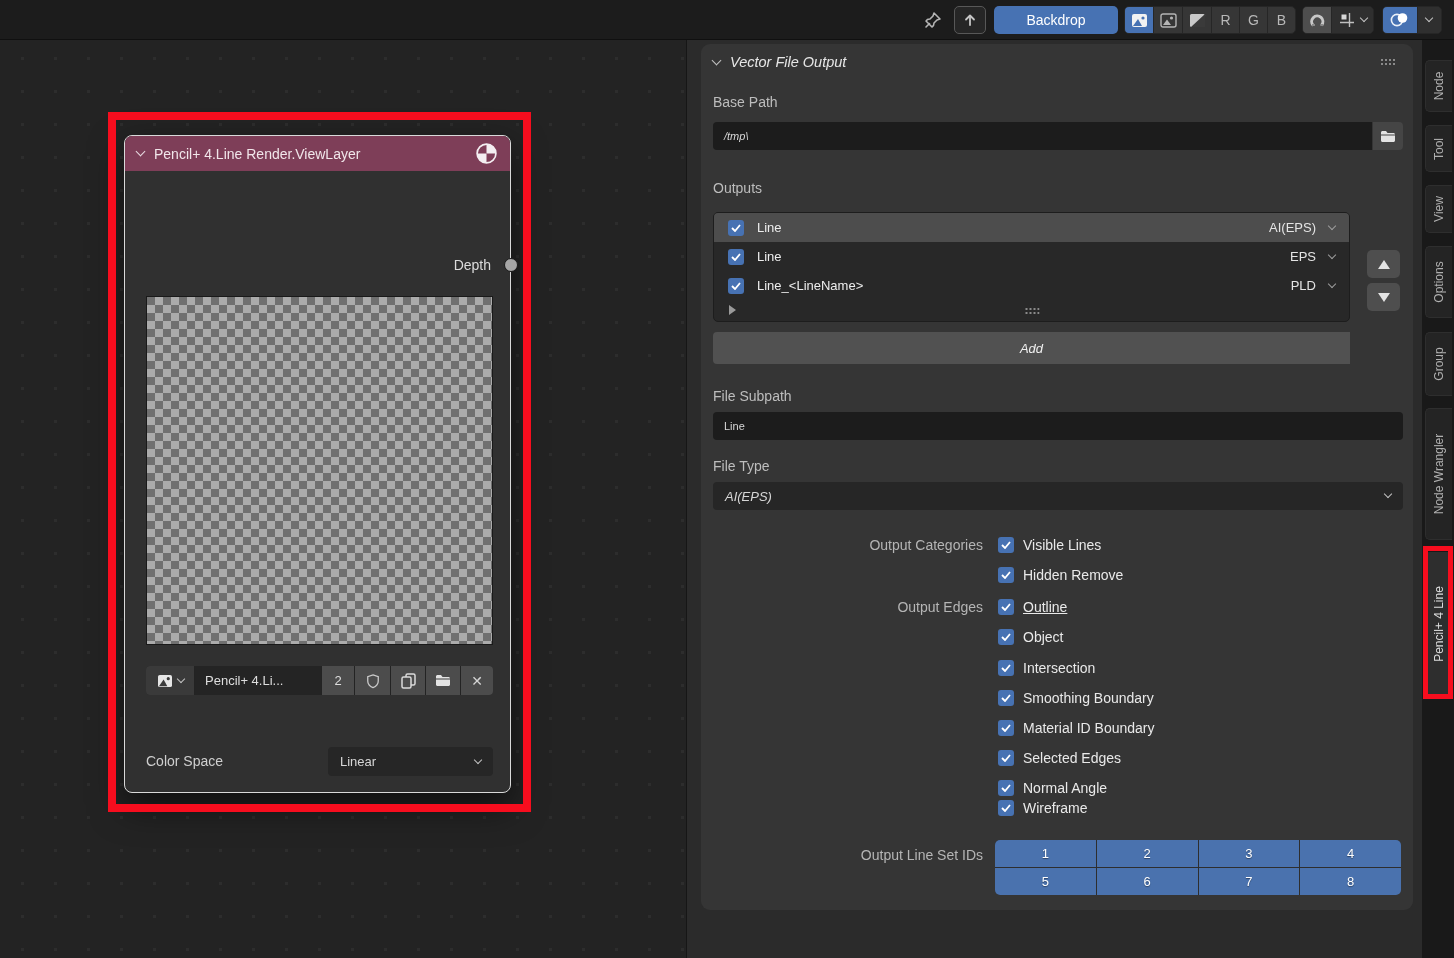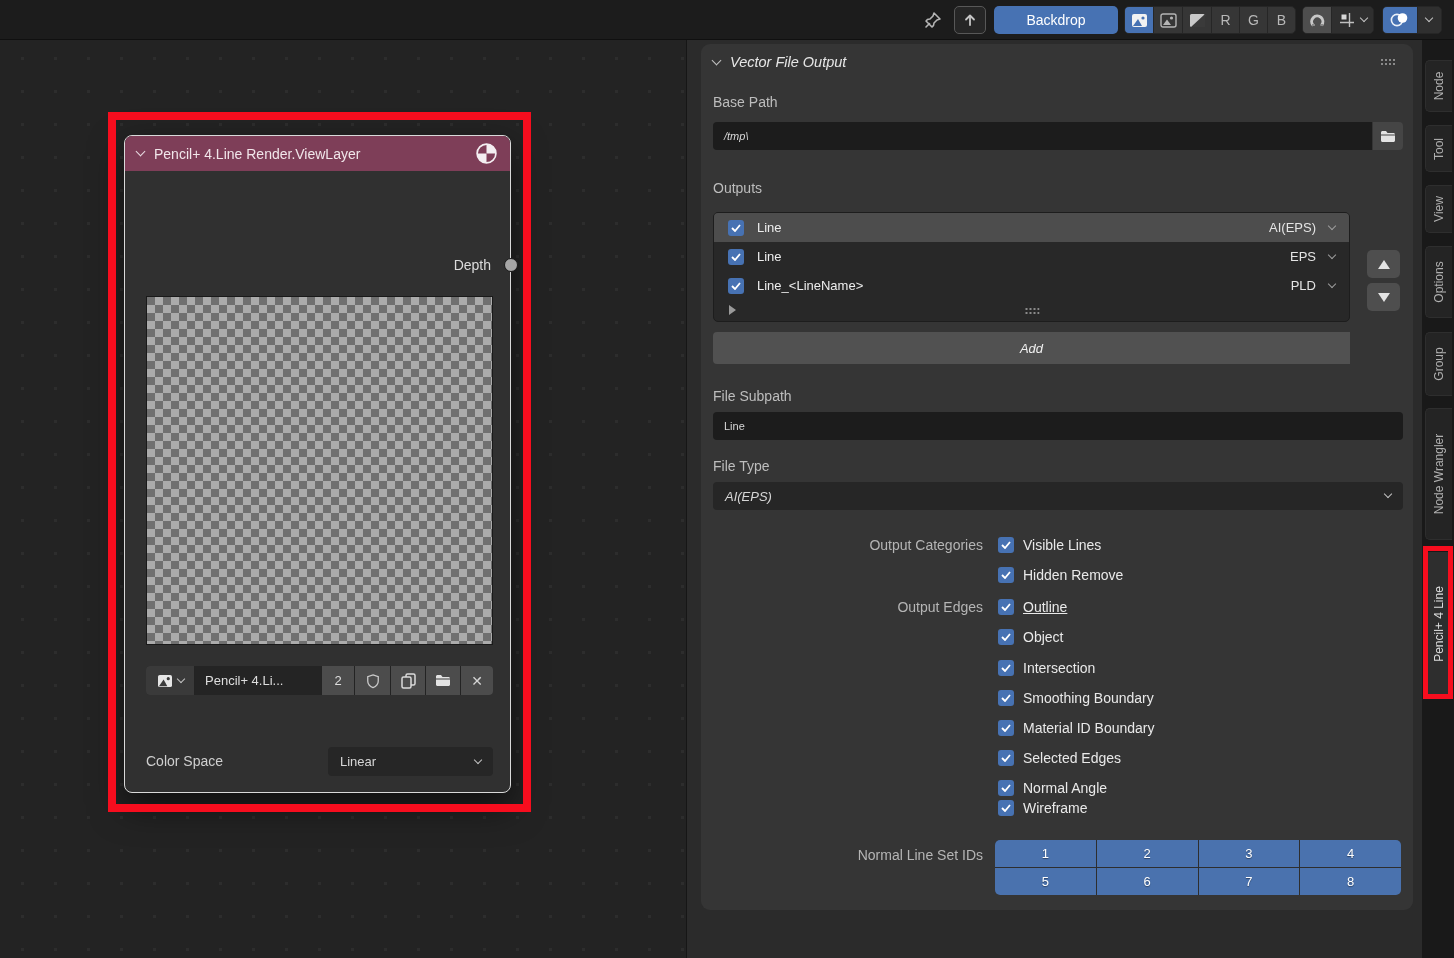--- a/index.html
+++ b/index.html
@@ -430,21 +430,21 @@
     </div>
     <div class="chk-row" style="top:738px;margin-top:15px;">
       <span class="checkbox">
           <svg width="10" height="8" viewBox="0 0 10 8">
             <polyline points="1,4 4,7 9,1" fill="none" stroke="#fff" stroke-width="1.8"></polyline>
           </svg>
         </span>
       <span>Wireframe</span>
     </div>
 
-    <div class="chk-col-label" style="top:803px;">Normal Line Set IDs</div>
+    <div class="chk-col-label" style="top:803px;">Output Line Set IDs</div>
     <div id="ids-grid">
       <div>1</div>
       <div>2</div>
       <div>3</div>
       <div>4</div>
       <div>5</div>
       <div>6</div>
       <div>7</div>
       <div>8</div>
     </div>

